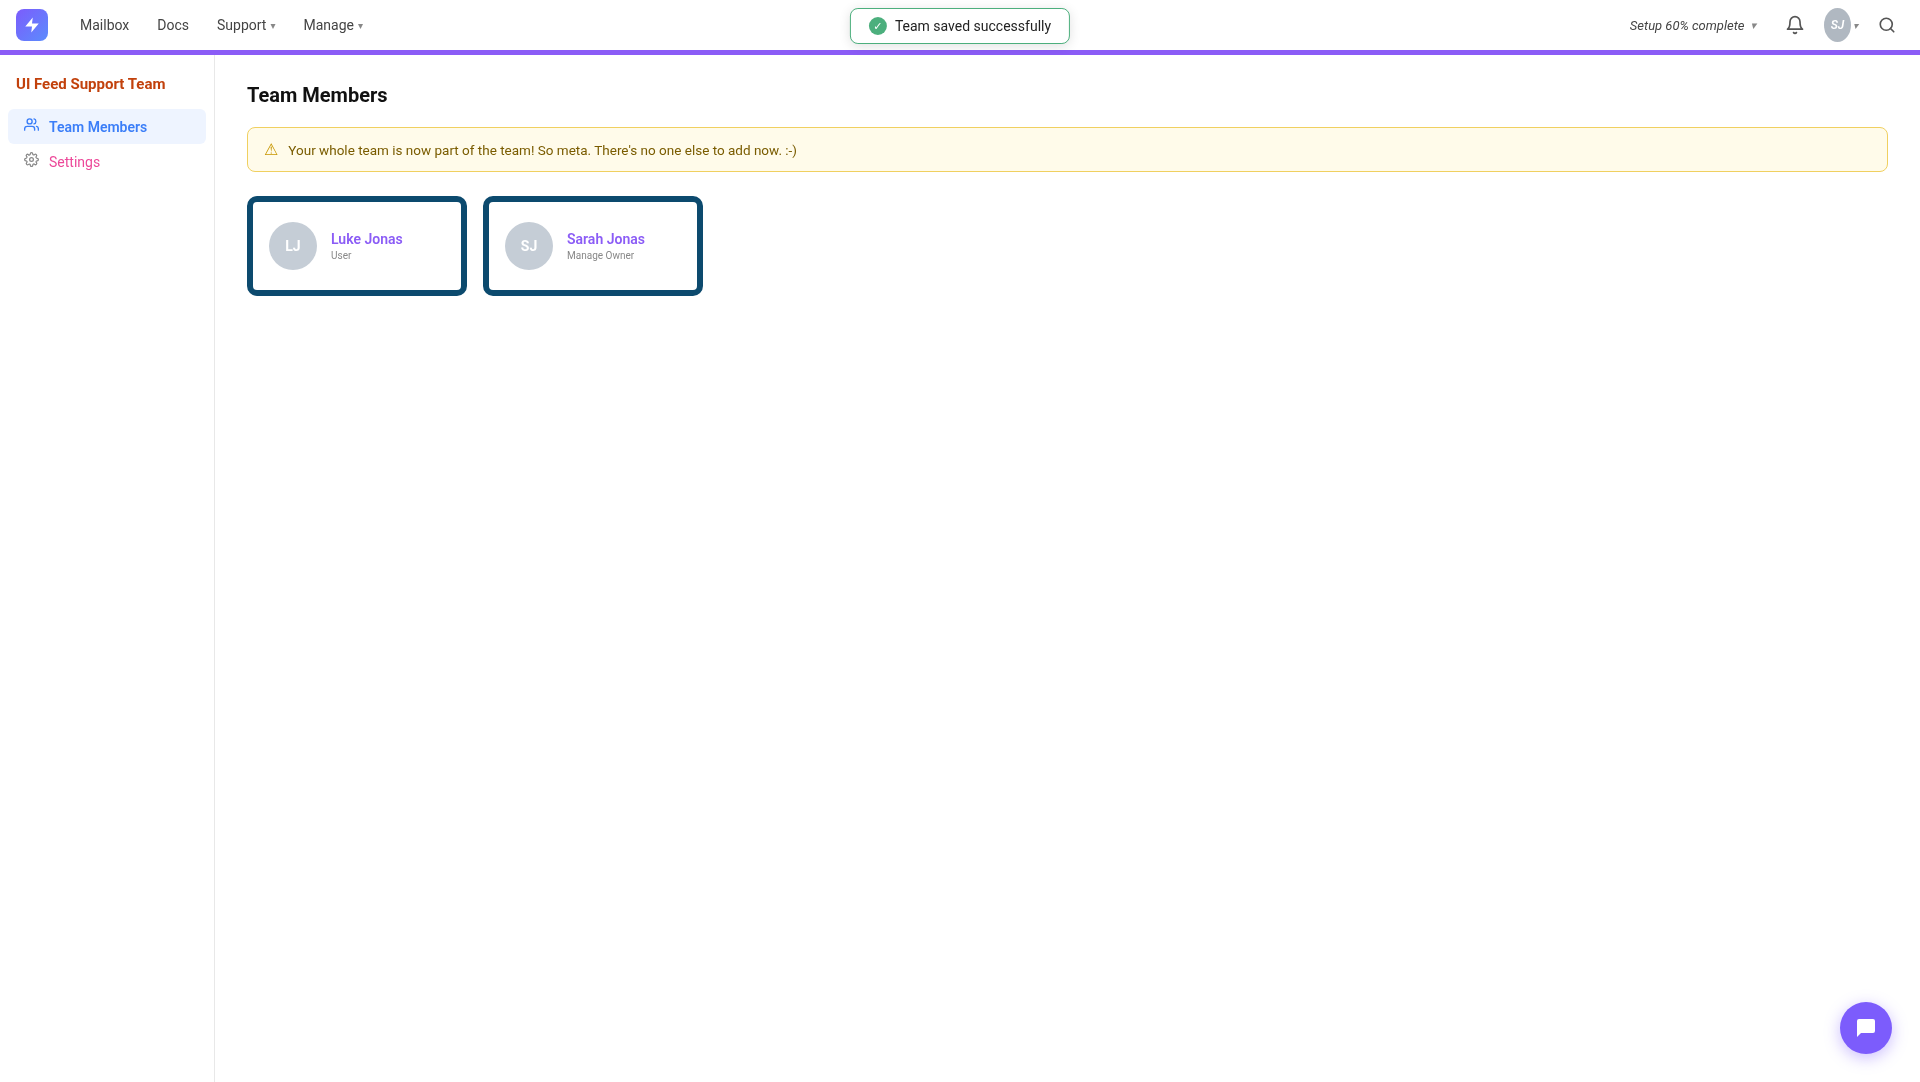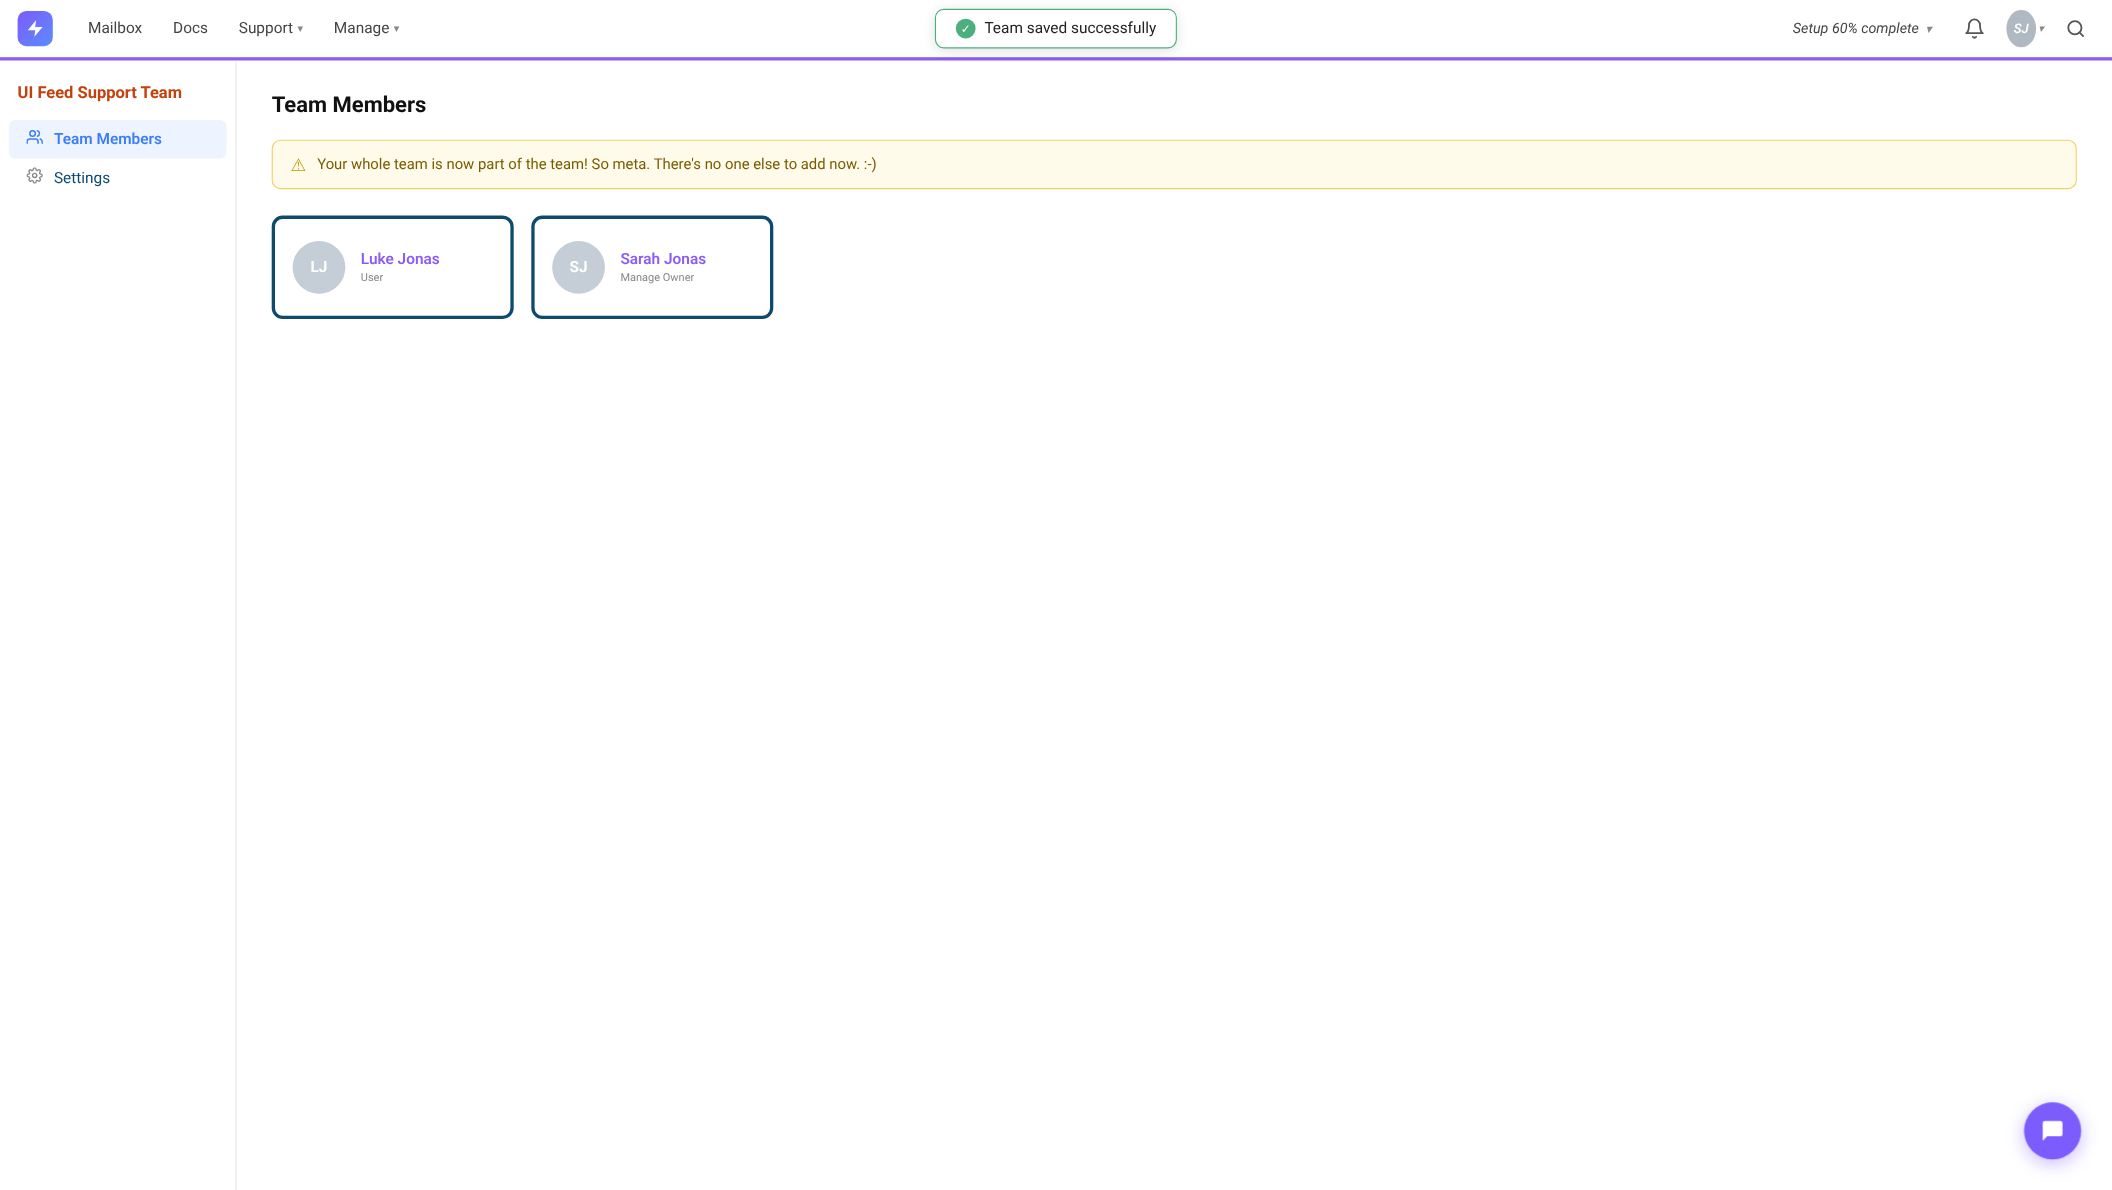--- a/index.html
+++ b/index.html
@@ -4,21 +4,21 @@
   <style>
     * { margin: 0; padding: 0; box-sizing: border-box; }
     body { font-family: -apple-system, BlinkMacSystemFont, 'Segoe UI', Roboto, sans-serif; background: #fff; height: 1082px; overflow: hidden; }
 
     
     .topnav {
       display: flex;
       align-items: center;
       height: 55px;
       background: #fff;
-      border-bottom: 3px solid #8b5cf6;
+      border-bottom: 5px solid #8b5cf6;
       padding: 0 16px;
       position: relative;
       z-index: 100;
     }
     .topnav-logo {
       width: 32px; height: 32px;
       background: linear-gradient(135deg, #7c5cfc, #5b8cfd);
       border-radius: 8px;
       display: flex; align-items: center; justify-content: center;
       margin-right: 20px;
@@ -101,21 +101,21 @@
     .sidebar-title {
       font-size: 15px;
       font-weight: 700;
       color: #c2410c;
       padding: 0 16px 16px;
     }
     .sidebar-item {
       display: flex; align-items: center; gap: 10px;
       padding: 8px 16px;
       font-size: 14px;
-      color: #0c4a6e;
+      color: #ec4899;
       cursor: pointer;
       border-radius: 6px;
       margin: 0 8px;
     }
     .sidebar-item.active {
       background: #eef4ff;
       color: #3b7ef8;
       font-weight: 600;
     }
     .sidebar-item .si-icon { font-size: 15px; }
@@ -147,21 +147,21 @@
     .warning-icon { font-size: 16px; color: #c89700; flex-shrink: 0; }
 
     
     .members-grid {
       display: flex;
       flex-wrap: wrap;
       gap: 16px;
     }
     .member-card {
       width: 220px;
-      border: 3px solid #0c4a6e;
+      border: 6px solid #0c4a6e;
       border-radius: 10px;
       padding: 20px 16px;
       display: flex;
       align-items: center;
       gap: 14px;
       cursor: pointer;
       background: #fff;
     }
     .member-avatar {
       width: 48px; height: 48px;

